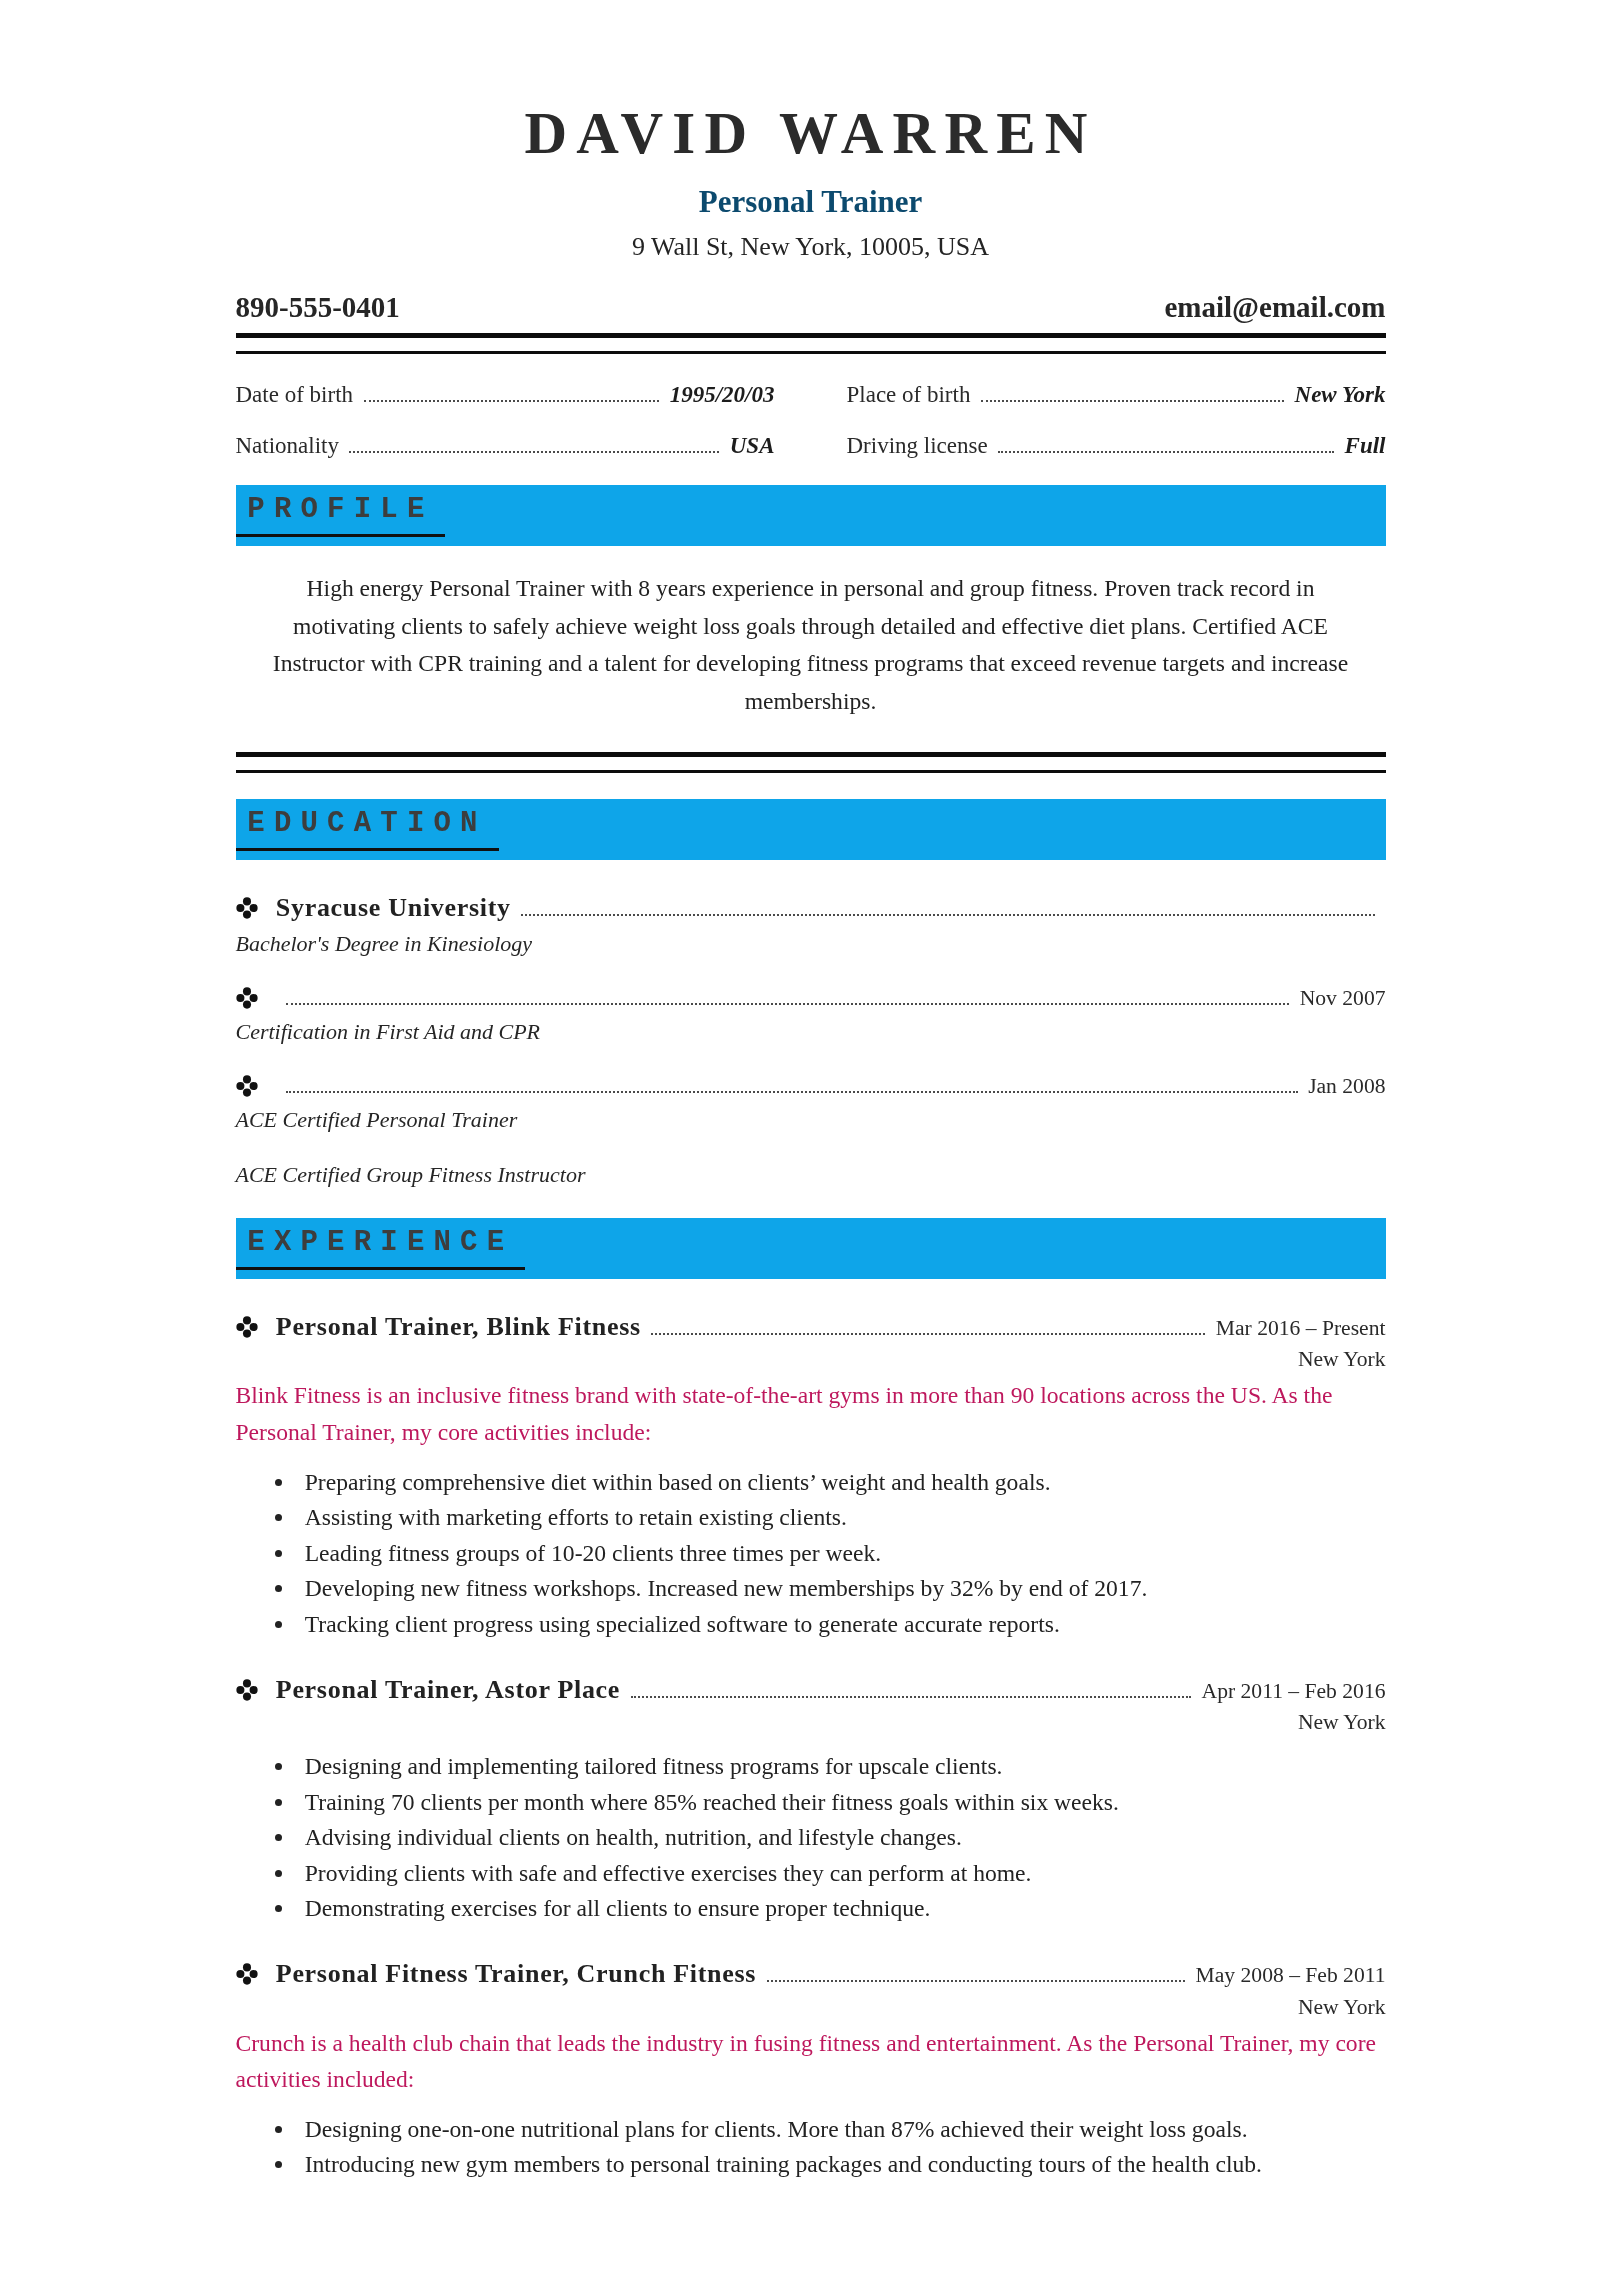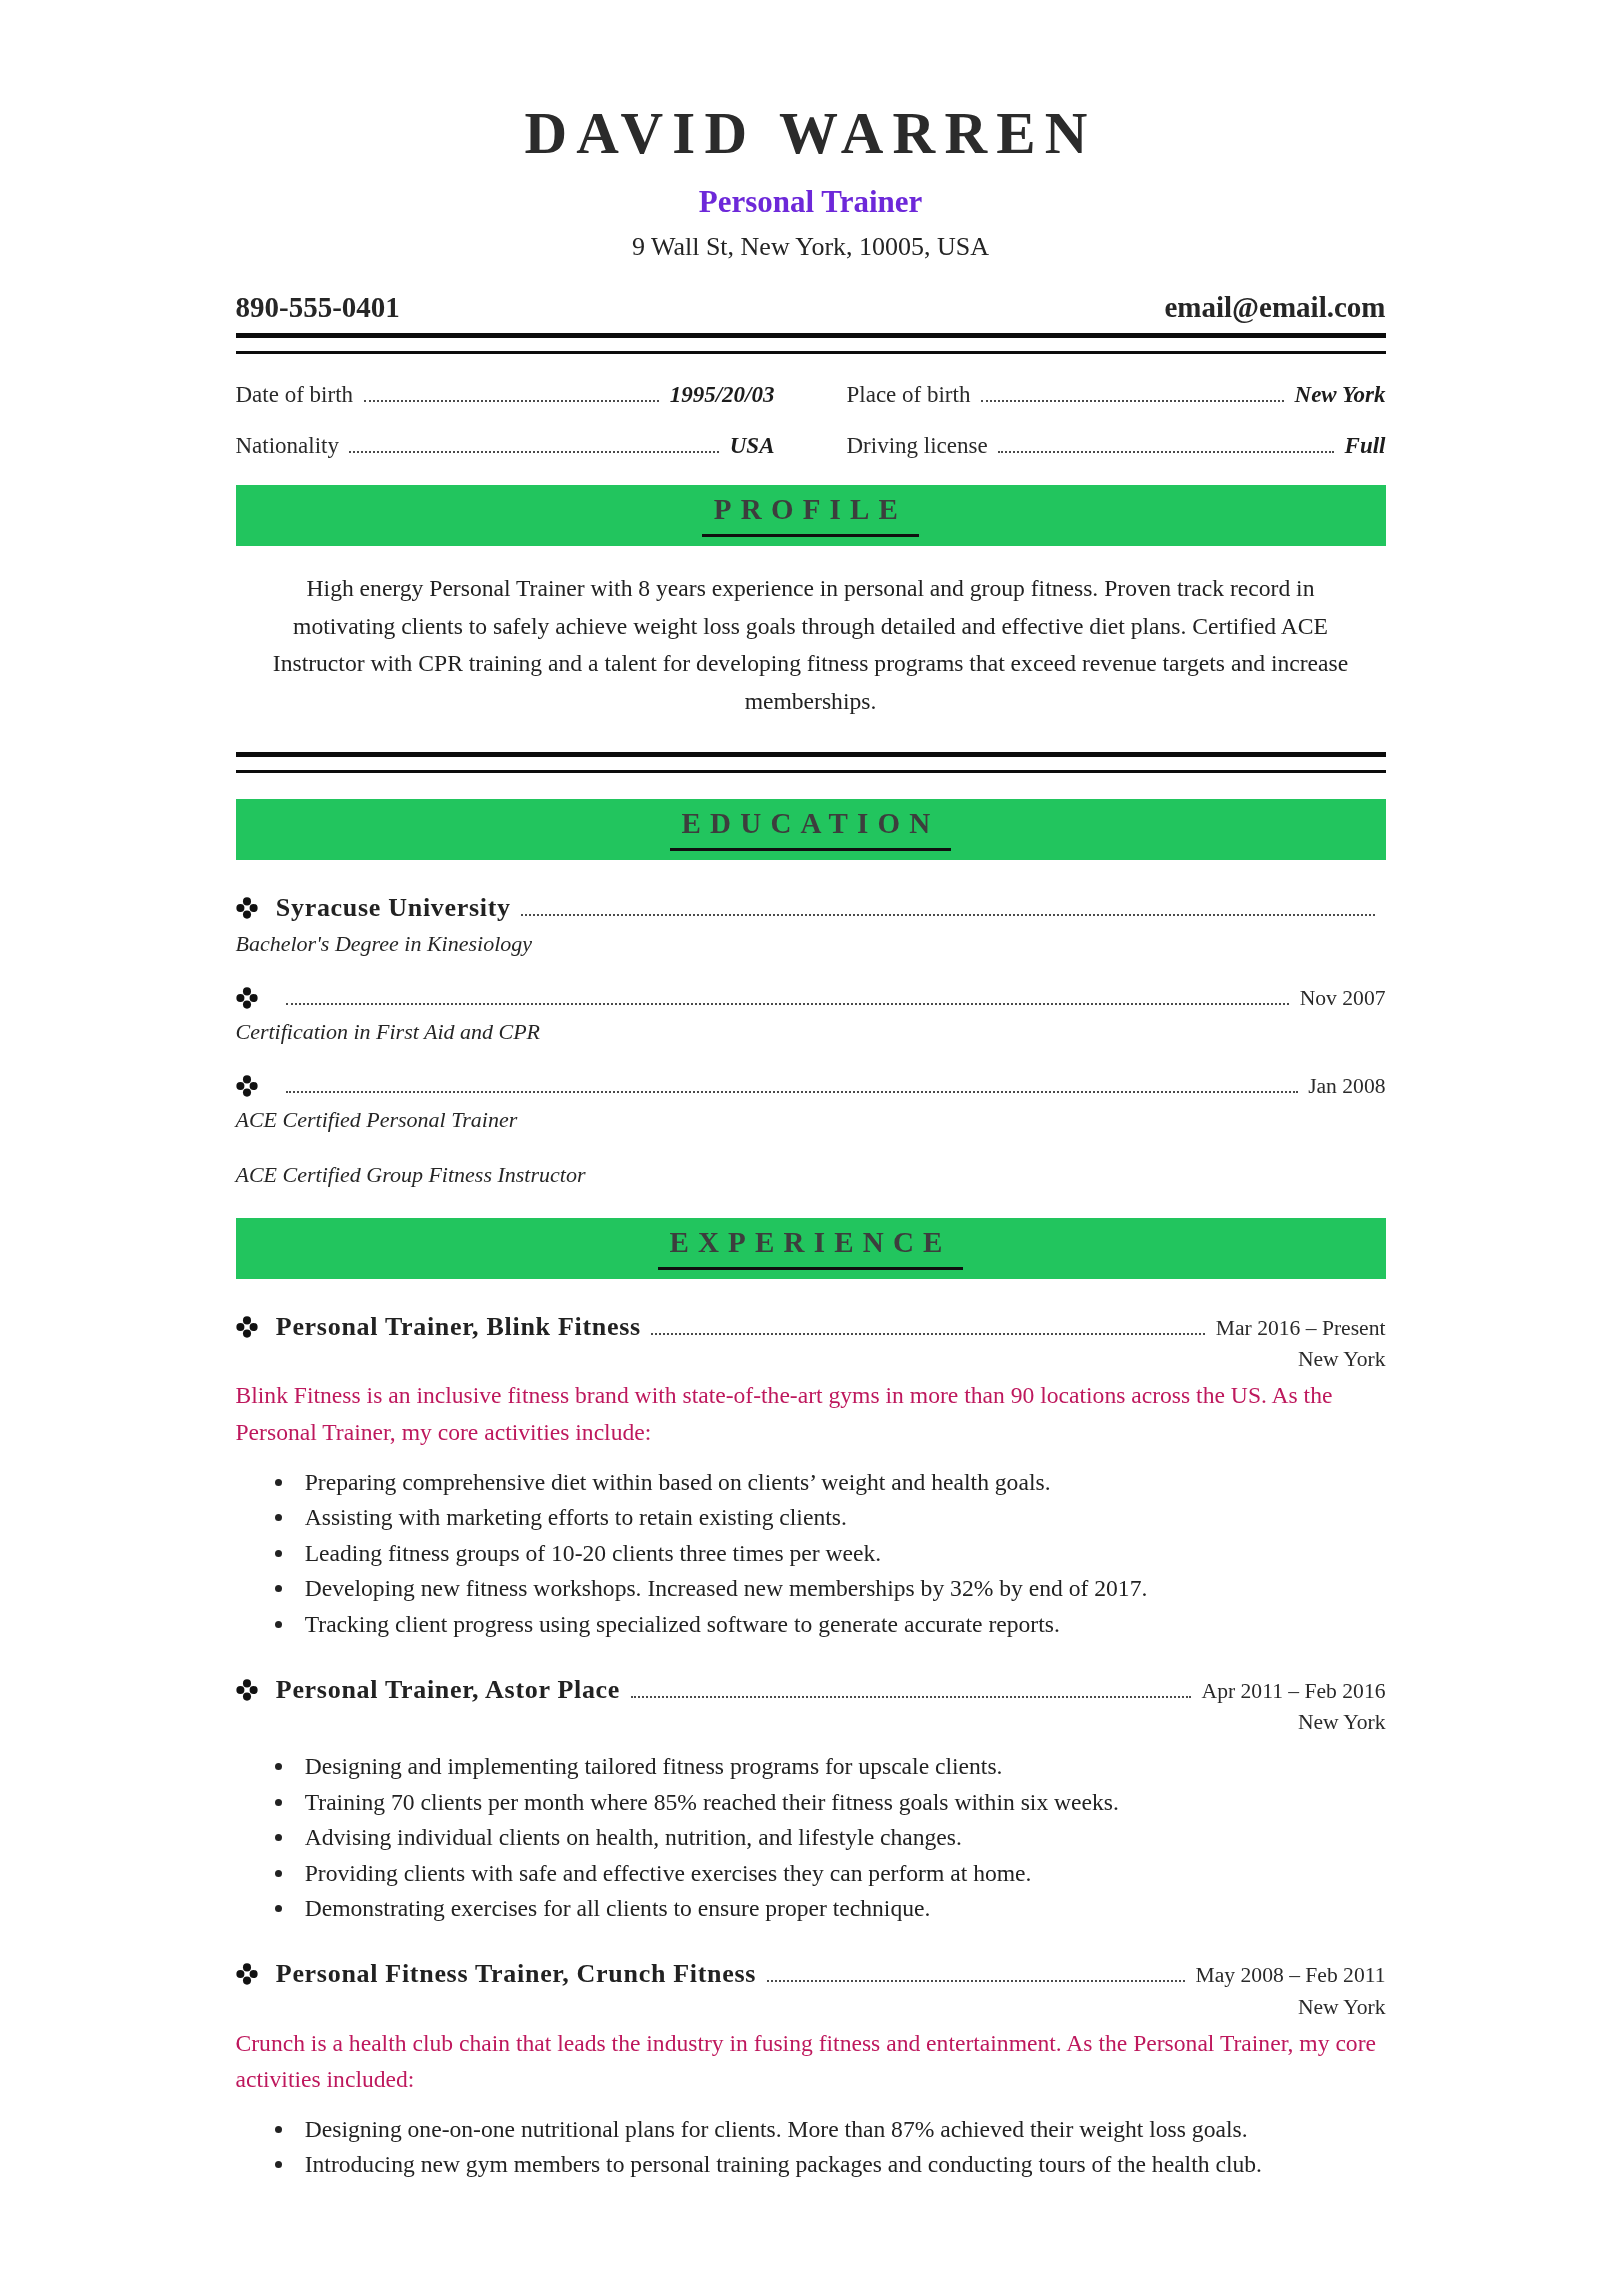--- a/index.html
+++ b/index.html
@@ -23,21 +23,21 @@
     letter-spacing: 9.2px;
     line-height: 1.15;
     color: #2b2b2b;
   }
   .person-title {
     margin-top: 15.7px;
     text-align: center;
     font-size: 31px;
     font-weight: bold;
     line-height: 1.15;
-    color: #6d28d9;
+    color: #0c4a6e;
   }
   .address {
     margin-top: 11.8px;
     text-align: center;
     font-size: 26px;
     line-height: 1.2;
     color: #242424;
   }
   .contact-row {
     margin-top: 29px;
@@ -78,23 +78,24 @@
   .detail-value {
     white-space: nowrap;
     font-weight: bold;
     font-style: italic;
     color: #1d1d1d;
   }
 
   
   .section-band {
     margin-top: 26px;
-    background: #22c55e;
-    text-align: center;
+    background: #0ea5e9;
+    text-align: left;
     padding: 7.9px 0 9.2px;
+    font-family: Liberation Mono, monospace;
   }
   .section-title {
     display: inline-block;
     margin: 0;
     font-size: 29px;
     font-weight: bold;
     letter-spacing: 9.2px;
     line-height: 1.15;
     color: #3d3d3d;
     border-bottom: 3.3px solid #101010;

